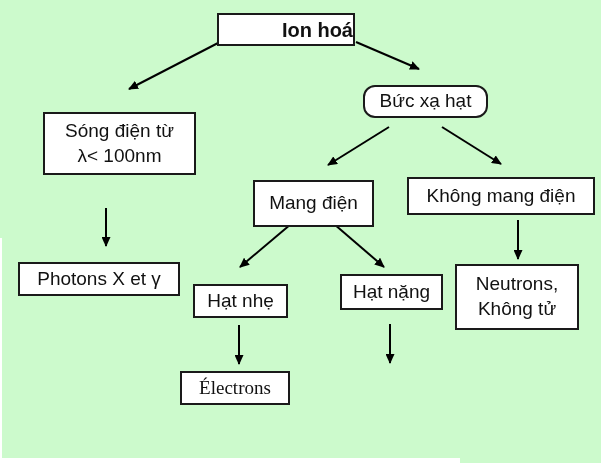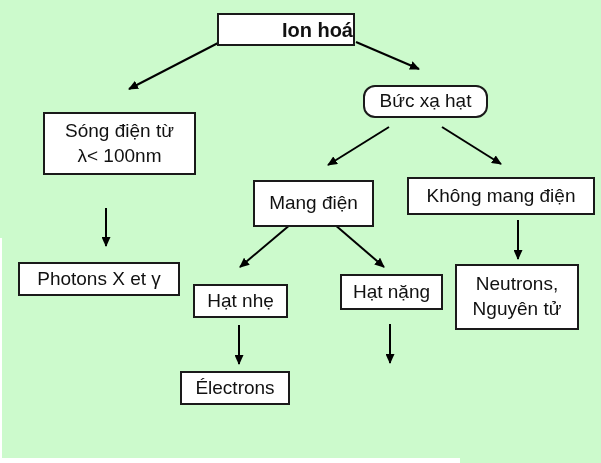--- a/index.html
+++ b/index.html
@@ -93,18 +93,18 @@
       <div>Photons X et γ</div>
     </div>
     <div class="node" style="left: 193px; top: 284px; width: 95px; height: 34px; background: rgb(255, 255, 255); border-color: rgb(26, 26, 26); color: rgb(17, 17, 17);">
       <div>Hạt nhẹ</div>
     </div>
     <div class="node" style="left: 340px; top: 274px; width: 103px; height: 36px; background: rgb(255, 255, 255); border-color: rgb(26, 26, 26); color: rgb(17, 17, 17);">
       <div>Hạt nặng</div>
     </div>
     <div class="node" style="left: 455px; top: 264px; width: 124px; height: 66px; background: rgb(255, 255, 255); border-color: rgb(26, 26, 26); color: rgb(17, 17, 17);">
       <div>Neutrons,</div>
-      <div>Nguyên tử</div>
+      <div>Không tử</div>
     </div>
-    <div class="node" style="left: 180px; top: 371px; width: 110px; height: 34px; background: rgb(255, 255, 255); border-color: rgb(26, 26, 26); color: rgb(17, 17, 17);">
+    <div class="node" style="left: 180px; top: 371px; width: 110px; height: 34px; background: rgb(255, 255, 255); border-color: rgb(26, 26, 26); color: rgb(17, 17, 17); font-family: Liberation Serif, serif;">
       <div>Électrons</div>
     </div>
   </div>
 
 </body></html>

